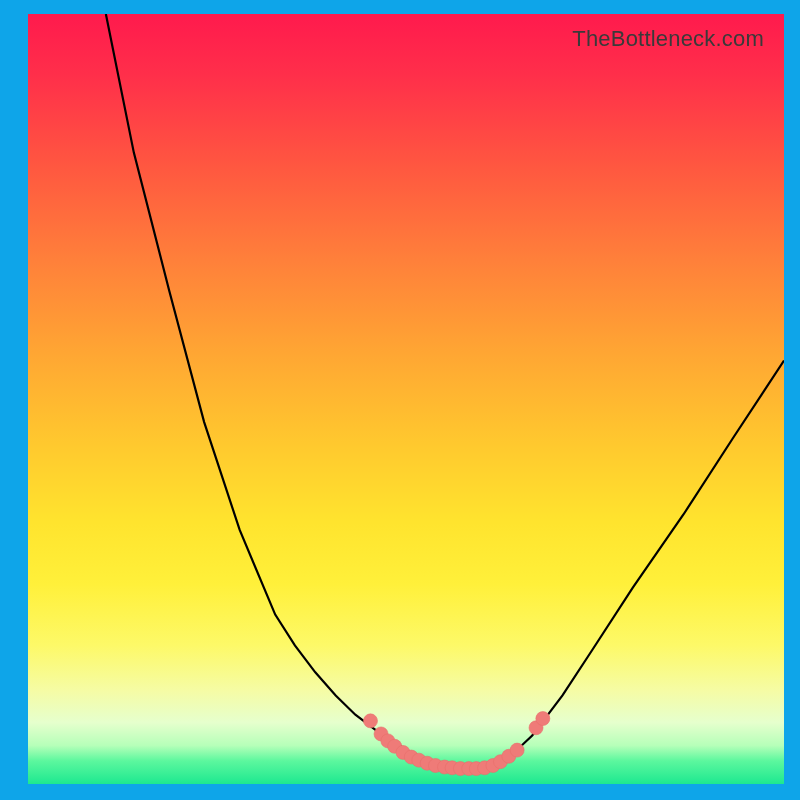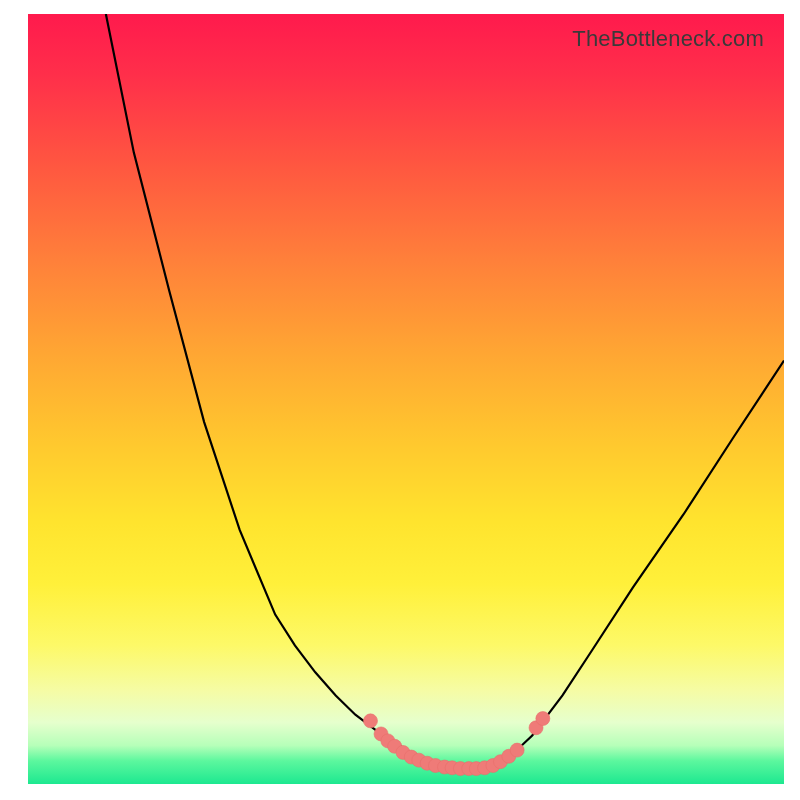--- a/index.html
+++ b/index.html
@@ -8,21 +8,21 @@
     width: 800px;
     height: 800px;
     overflow: hidden;
     background: #000;
     font-family: Arial, Helvetica, sans-serif;
   }
   .frame {
     position: relative;
     width: 800px;
     height: 800px;
-    background: #ffffff;
+    background: #0ea5e9;
   }
   .plot-area {
     position: absolute;
     left: 28px;
     top: 14px;
     width: 756px;
     height: 770px;
     overflow: hidden;
   }
   .gradient-bg {

